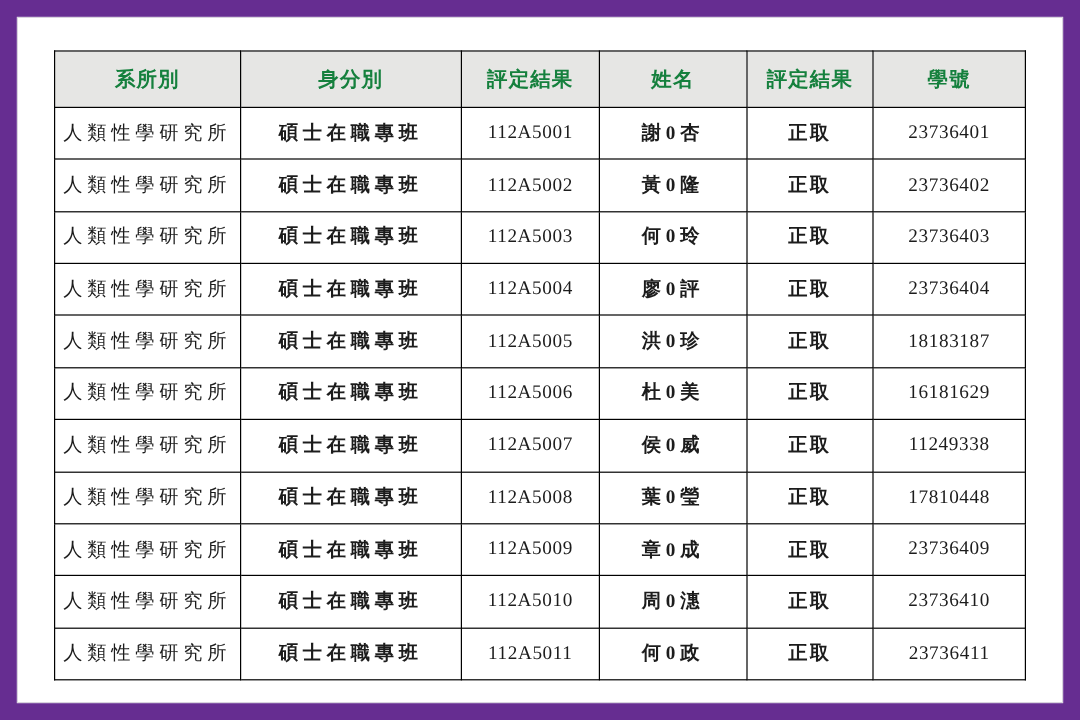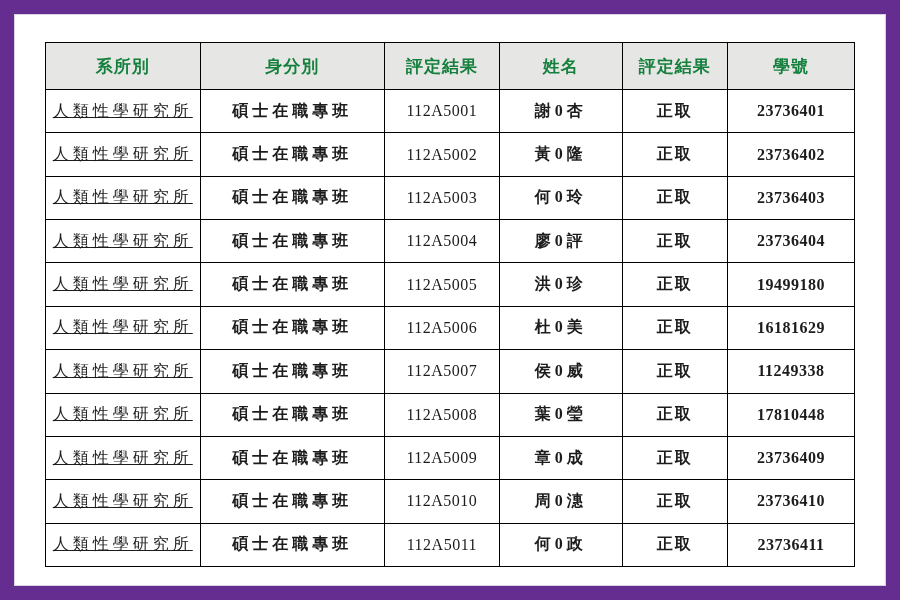--- a/index.html
+++ b/index.html
@@ -50,26 +50,26 @@
     height: 46px;
     font-size: 17px;
     font-weight: bold;
     letter-spacing: 1px;
     color: #15803d;
   }
   table.results tbody td {
     font-size: 16px;
   }
   
-  td.col0 { letter-spacing: 4px; text-decoration: underline; }                     
+  td.col0 { letter-spacing: 4px; }                     
   td.col1 { letter-spacing: 4px; font-weight: bold; }                     
   td.col2 { font-size: 20px; letter-spacing: 0.5px; margin-top: 28px; }  
   td.col3 { letter-spacing: 4px; font-weight: bold; }                     
   td.col4 { letter-spacing: 2px; font-weight: bold; }                     
-  td.col5 { font-size: 20px; letter-spacing: 0.5px; font-weight: bold; }  
+  td.col5 { font-size: 20px; letter-spacing: 0.5px; }  
 </style>
 </head>
 <body>
 
 <div class="frame">
   <table class="results">
     <colgroup>
       <col style="width:19.1%">
       <col style="width:22.8%">
       <col style="width:14.2%">
@@ -119,21 +119,21 @@
           <td class="col3">廖0評</td>
           <td class="col4">正取</td>
           <td class="col5">23736404</td>
         </tr>
         <tr>
           <td class="col0">人類性學研究所</td>
           <td class="col1">碩士在職專班</td>
           <td class="col2">112A5005</td>
           <td class="col3">洪0珍</td>
           <td class="col4">正取</td>
-          <td class="col5">19499180</td>
+          <td class="col5">18183187</td>
         </tr>
         <tr>
           <td class="col0">人類性學研究所</td>
           <td class="col1">碩士在職專班</td>
           <td class="col2">112A5006</td>
           <td class="col3">杜0美</td>
           <td class="col4">正取</td>
           <td class="col5">16181629</td>
         </tr>
         <tr>

